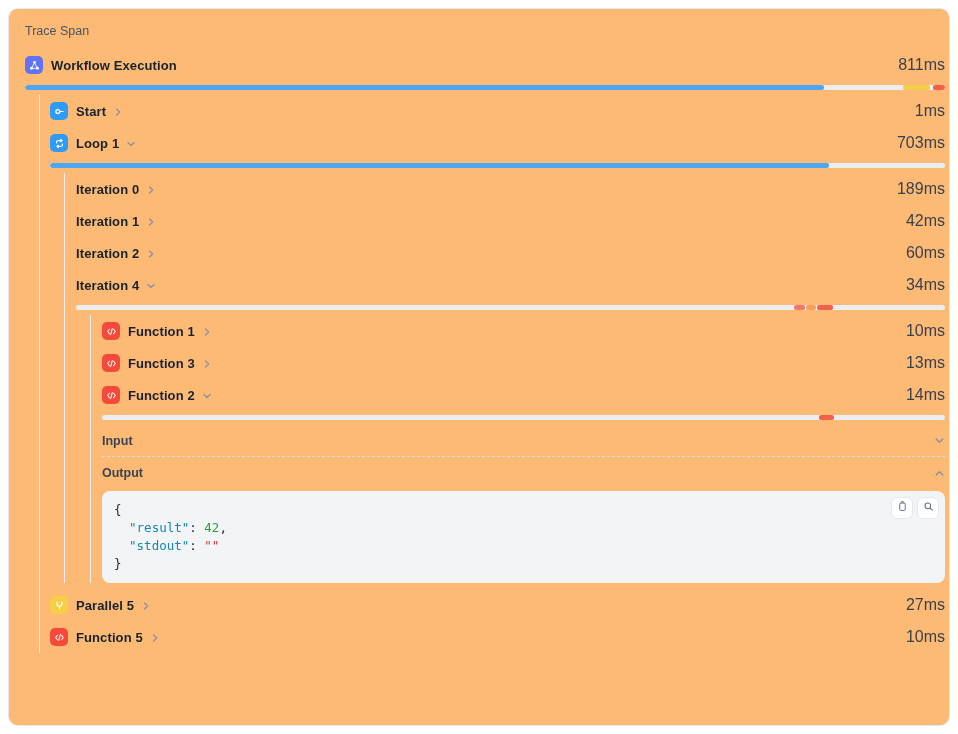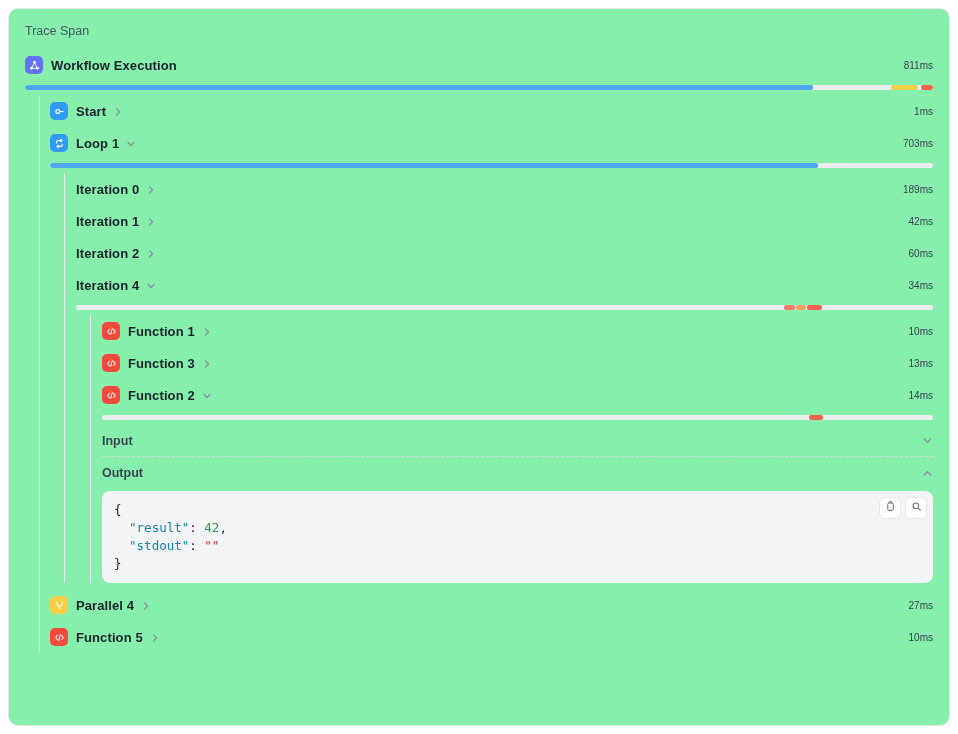--- a/index.html
+++ b/index.html
@@ -6,36 +6,36 @@
   html, body { background: #ffffff; }
   body {
     width: 958px; height: 734px;
     font-family: "Liberation Sans", "DejaVu Sans", sans-serif;
     color: #101828;
     position: relative;
   }
   .panel {
     position: absolute; left: 8px; top: 8px;
     width: 942px; height: 718px;
-    background: #86efac;
+    background: #fdba74;
     border: 1px solid #e5e7eb;
     border-radius: 10px;
-    padding: 14px 16px 12px 16px;
+    padding: 14px 4px 12px 16px;
     overflow: hidden;
   }
   .panel-title {
     font-size: 12.5px; color: #475467; font-weight: 400;
     line-height: 16px; margin-bottom: 10px;
   }
   .row {
     height: 32px; display: flex; align-items: center; gap: 8px; text-align: center;
   }
   .row .label { font-size: 13px; font-weight: 700; color: #18222f; letter-spacing: .1px; }
   .row .chev { display: inline-flex; margin-left: -1px; margin-top: 1px; }
-  .row .duration { margin-left: auto; font-size: 10px; color: #394150; font-weight: 400; }
+  .row .duration { margin-left: auto; font-size: 16px; color: #394150; font-weight: 400; }
   .node-icon {
     width: 18px; height: 18px; border-radius: 5px;
     display: inline-flex; align-items: center; justify-content: center;
     flex: 0 0 auto;
   }
   .ic-indigo { background: var(--icon-indigo, #6172F3); }
   .ic-blue   { background: var(--icon-blue, #2E9BF6); }
   .ic-red    { background: var(--icon-red, #F54A3A); }
   .ic-orange { background: var(--icon-orange, #FF8714); }
   .ic-yellow { background: var(--icon-yellow, #F7CE45); }
@@ -284,21 +284,21 @@
 
       </div>
     </div>
 
     <div class="row">
       <span class="node-icon ic-yellow">
         <svg width="13" height="13" viewBox="0 0 16 16" fill="none" stroke="#fff" stroke-width="1.4" stroke-linecap="round">
             <path d="M4.9 3.9v1.8a3.1 3.1 0 0 0 3.1 3.1 3.1 3.1 0 0 0 3.1-3.1V3.9M8 8.8v3.3"></path>
           </svg>
       </span>
-      <span class="label">Parallel 4</span>
+      <span class="label">Parallel 5</span>
       <span class="chev">
           <svg width="10" height="10" viewBox="0 0 10 10">
             <path d="M3.6 2l3 3-3 3" stroke="#8a93a3" stroke-width="1.4" fill="none" stroke-linecap="round" stroke-linejoin="round"></path>
           </svg>
         </span>
       <span class="duration">27ms</span>
     </div>
 
     <div class="row">
       <span class="node-icon ic-red">

